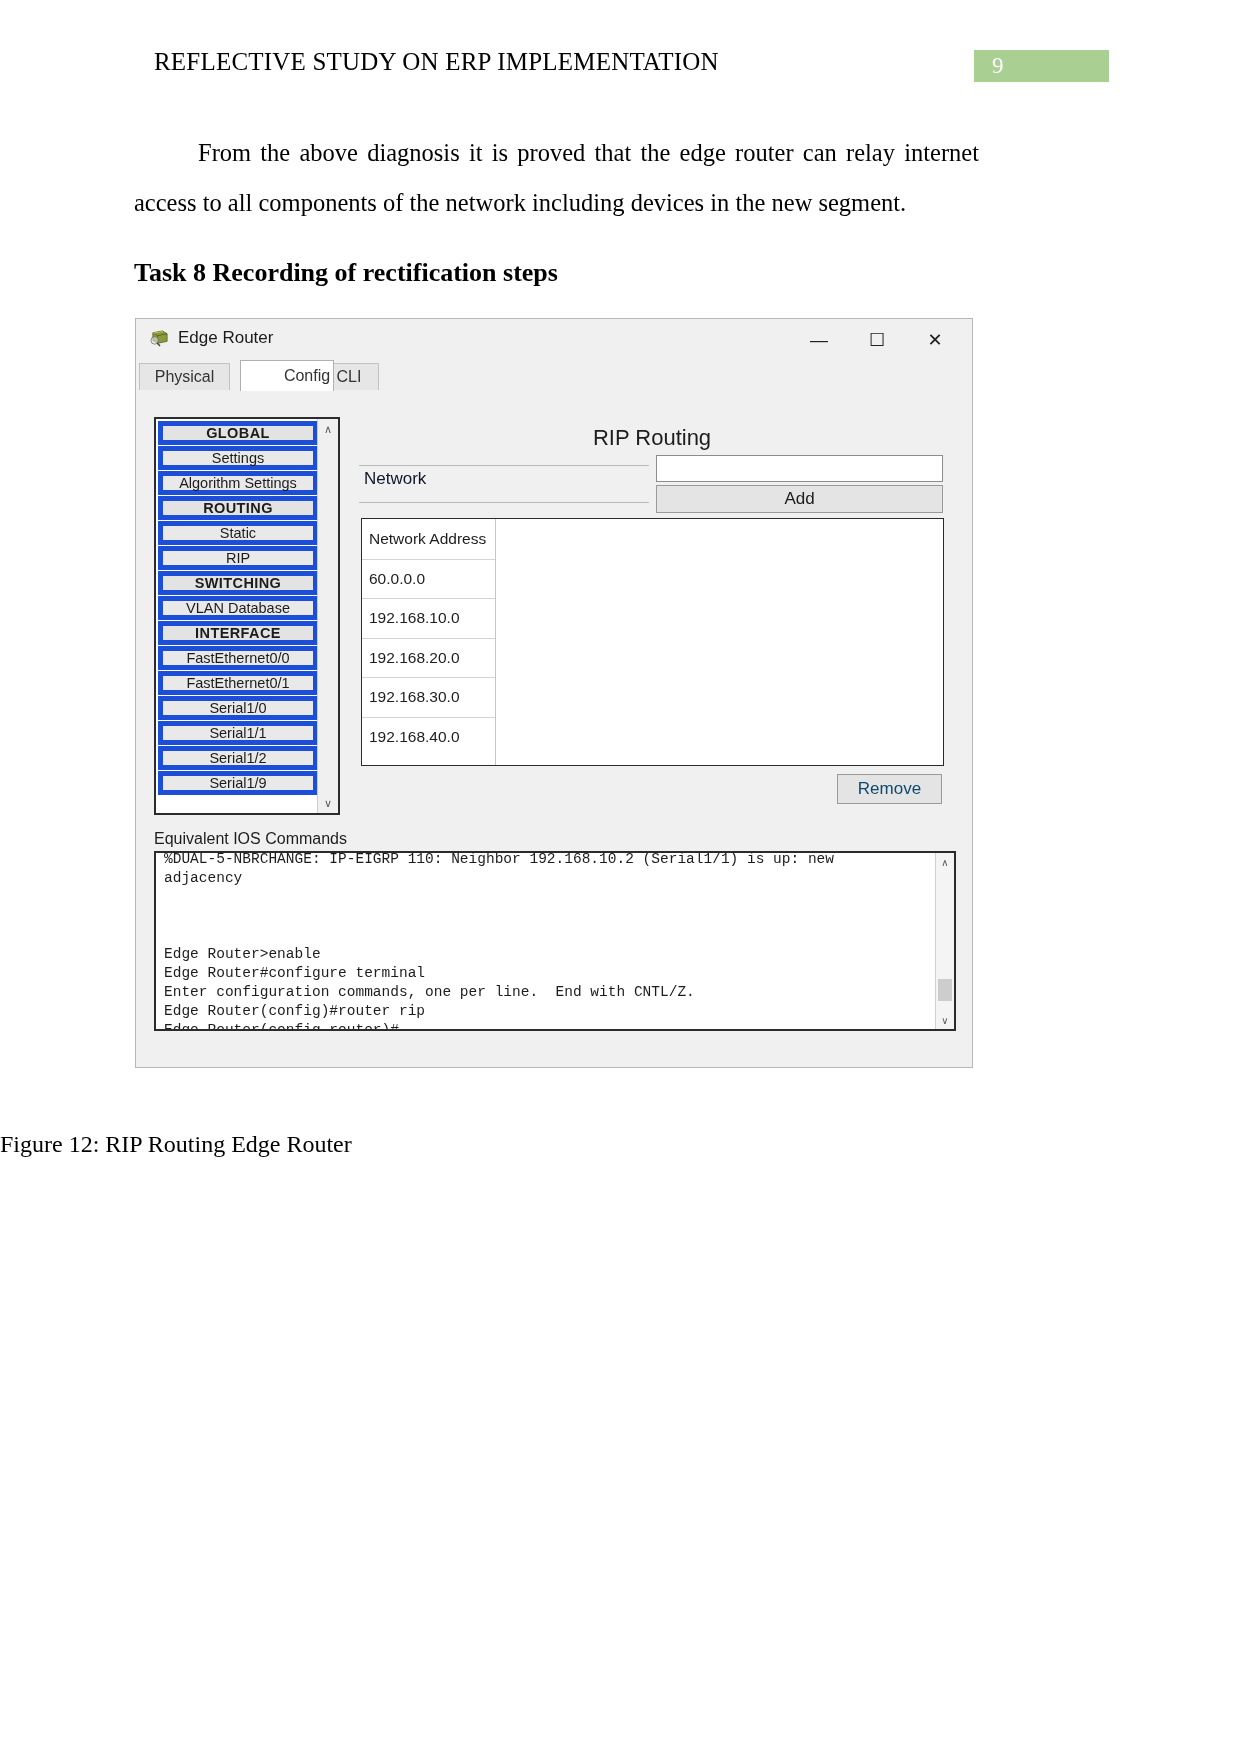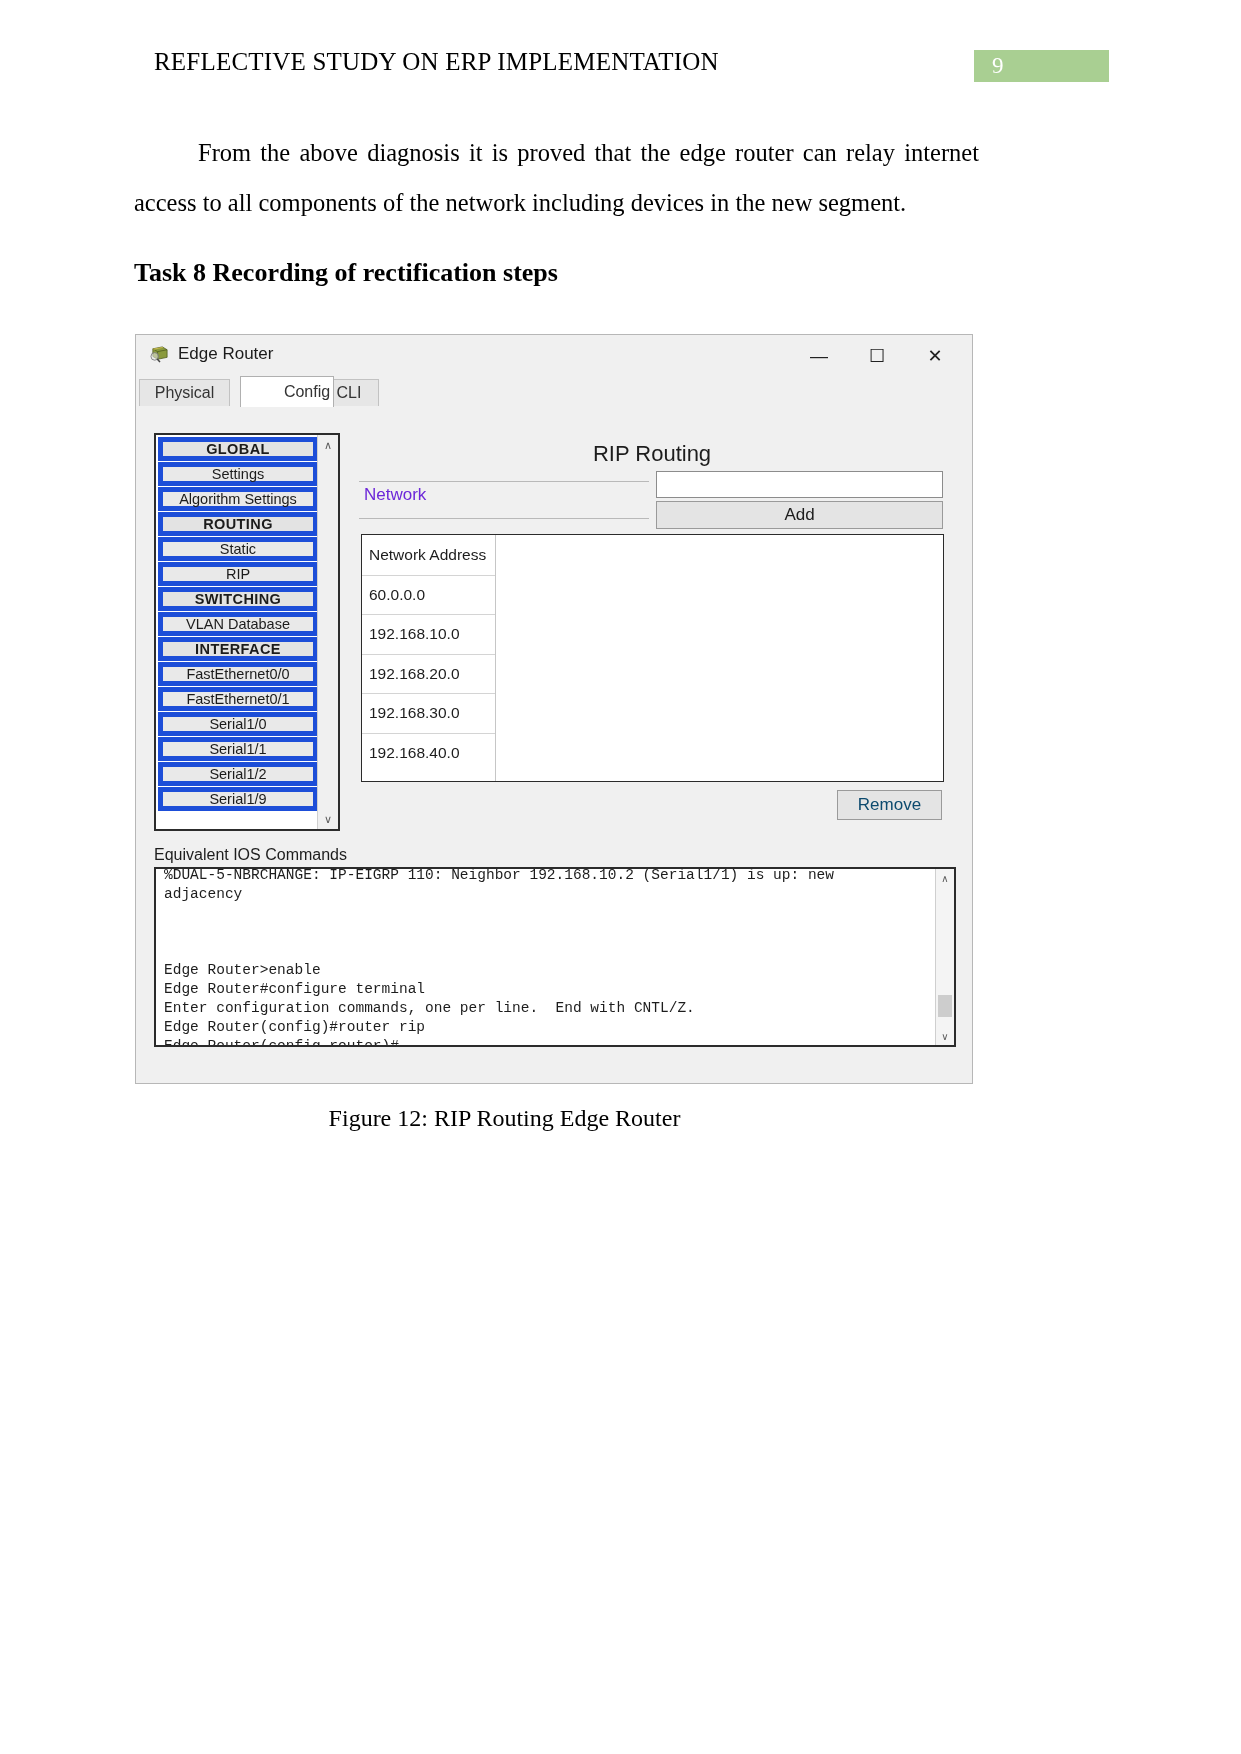--- a/index.html
+++ b/index.html
@@ -75,21 +75,20 @@
   .window {
     position: absolute;
     left: 135px;
     top: 318px;
     width: 838px;
     height: 750px;
     background: #f0f0f0;
     border: 1px solid #b7b7b7;
     box-sizing: border-box;
     font-family: "Liberation Sans", sans-serif;
-    margin-top: 16px;
   }
   .titlebar {
     position: relative;
     height: 41px;
     background: #f0f0f0;
   }
   .titlebar .app-icon {
     position: absolute;
     left: 14px;
     top: 10px;
@@ -255,21 +254,21 @@
     top: 85px;
     width: 290px;
     height: 1px;
     background: #b9b9b9;
   }
   .network-label {
     position: absolute;
     left: 5px;
     top: 52px;
     font-size: 17px;
-    color: #6d28d9;
+    color: #0f172a;
   }
   .network-input {
     position: absolute;
     left: 297px;
     top: 38px;
     width: 287px;
     height: 27px;
     background: #ffffff;
     border: 1px solid #8c8c8c;
     box-sizing: border-box;
@@ -397,23 +396,23 @@
     left: 2px;
     top: 126px;
     width: 14px;
     height: 22px;
     background: #cdcdcd;
   }
 
   .figure-caption {
     position: absolute;
     left: 0;
-    top: 1105px;
+    top: 1131px;
     width: 1009px;
-    text-align: center;
+    text-align: left;
     font-size: 24px;
     font-family: "Liberation Serif", serif;
   }
 </style>
 </head>
 <body>
 
 <div class="doc-header">
   <div class="doc-header-title">REFLECTIVE STUDY ON ERP IMPLEMENTATION</div>
   <div class="page-badge">

